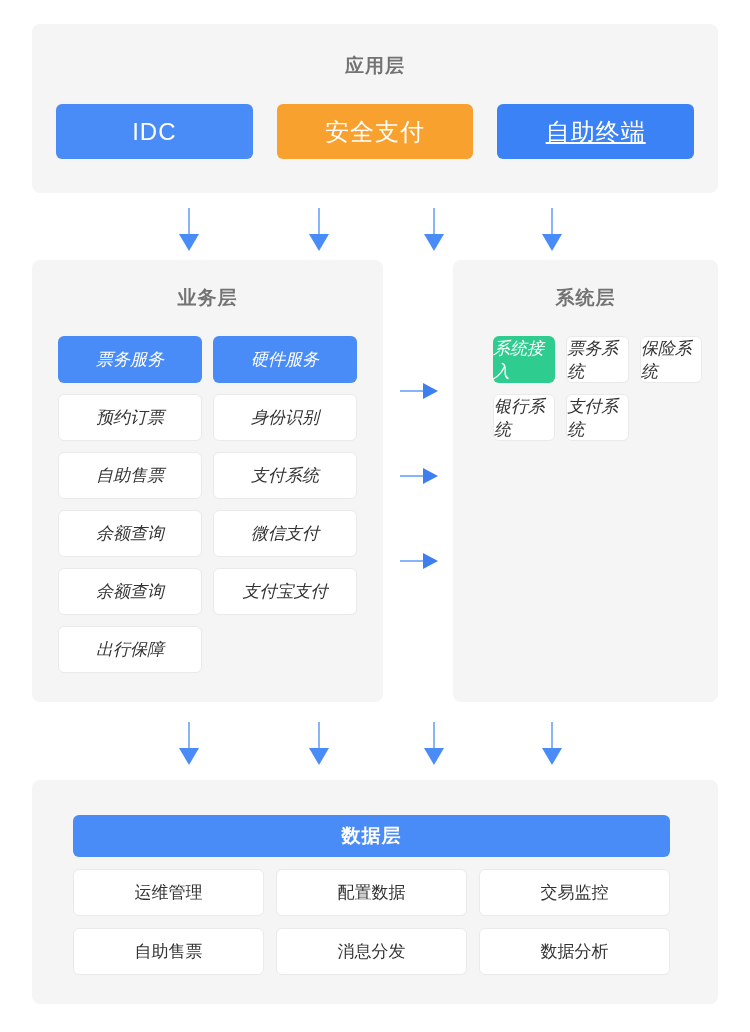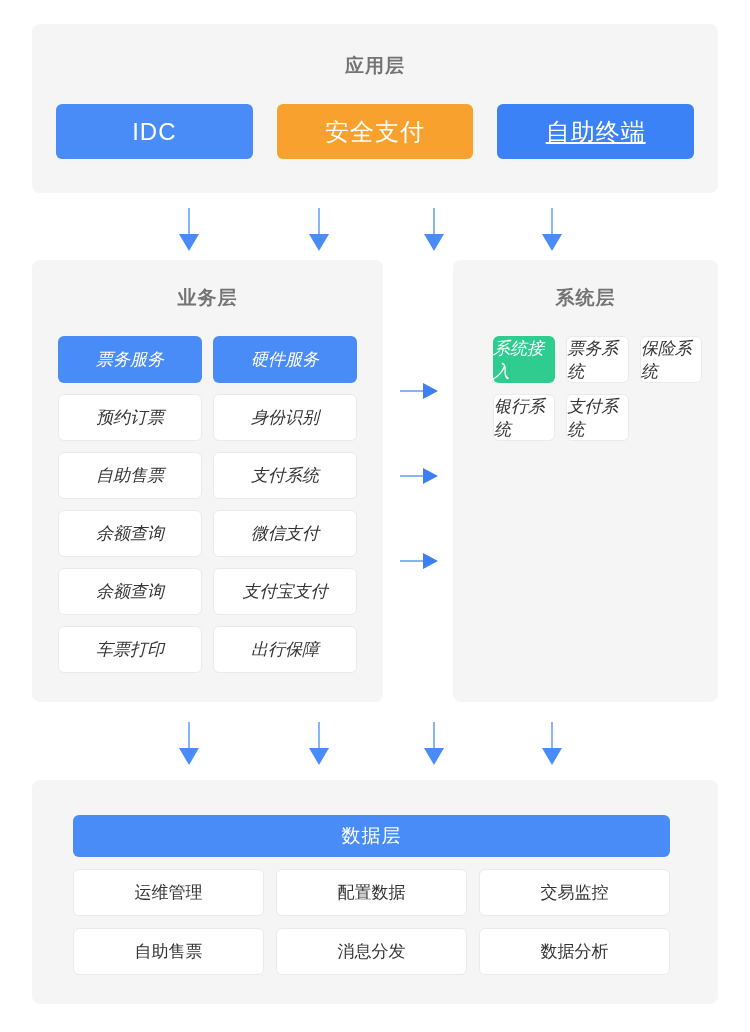--- a/index.html
+++ b/index.html
@@ -134,21 +134,21 @@
     top: 35px;
     width: 597px;
     height: 42px;
     background: #4a8cf7;
     border-radius: 6px;
     display: flex;
     align-items: center;
     justify-content: center;
     color: #ffffff;
     font-size: 19px;
-    font-weight: normal;
+    font-weight: bold;
     letter-spacing: 1px;
     box-sizing: border-box;
   }
   #data-grid {
     position: absolute;
     left: 41px;
     top: 89px;
     width: 597px;
     display: grid;
     grid-template-columns: 1fr 1fr 1fr;
@@ -239,21 +239,20 @@
     <div class="cell cell-blue">票务服务</div>
     <div class="cell cell-blue">硬件服务</div>
     <div class="cell cell-plain">预约订票</div>
     <div class="cell cell-plain">身份识别</div>
     <div class="cell cell-plain">自助售票</div>
     <div class="cell cell-plain">支付系统</div>
     <div class="cell cell-plain">余额查询</div>
     <div class="cell cell-plain">微信支付</div>
     <div class="cell cell-plain">余额查询</div>
     <div class="cell cell-plain">支付宝支付</div>
-    <div class="cell cell-plain">车票打印</div>
     <div class="cell cell-plain">出行保障</div>
   </div>
 </div>
 
 <div class="arrow-right" style="left:400px; top:382px;">
   <div class="stem"></div>
   <div class="head"></div>
 </div>
 <div class="arrow-right" style="left:400px; top:467px;">
   <div class="stem"></div>

